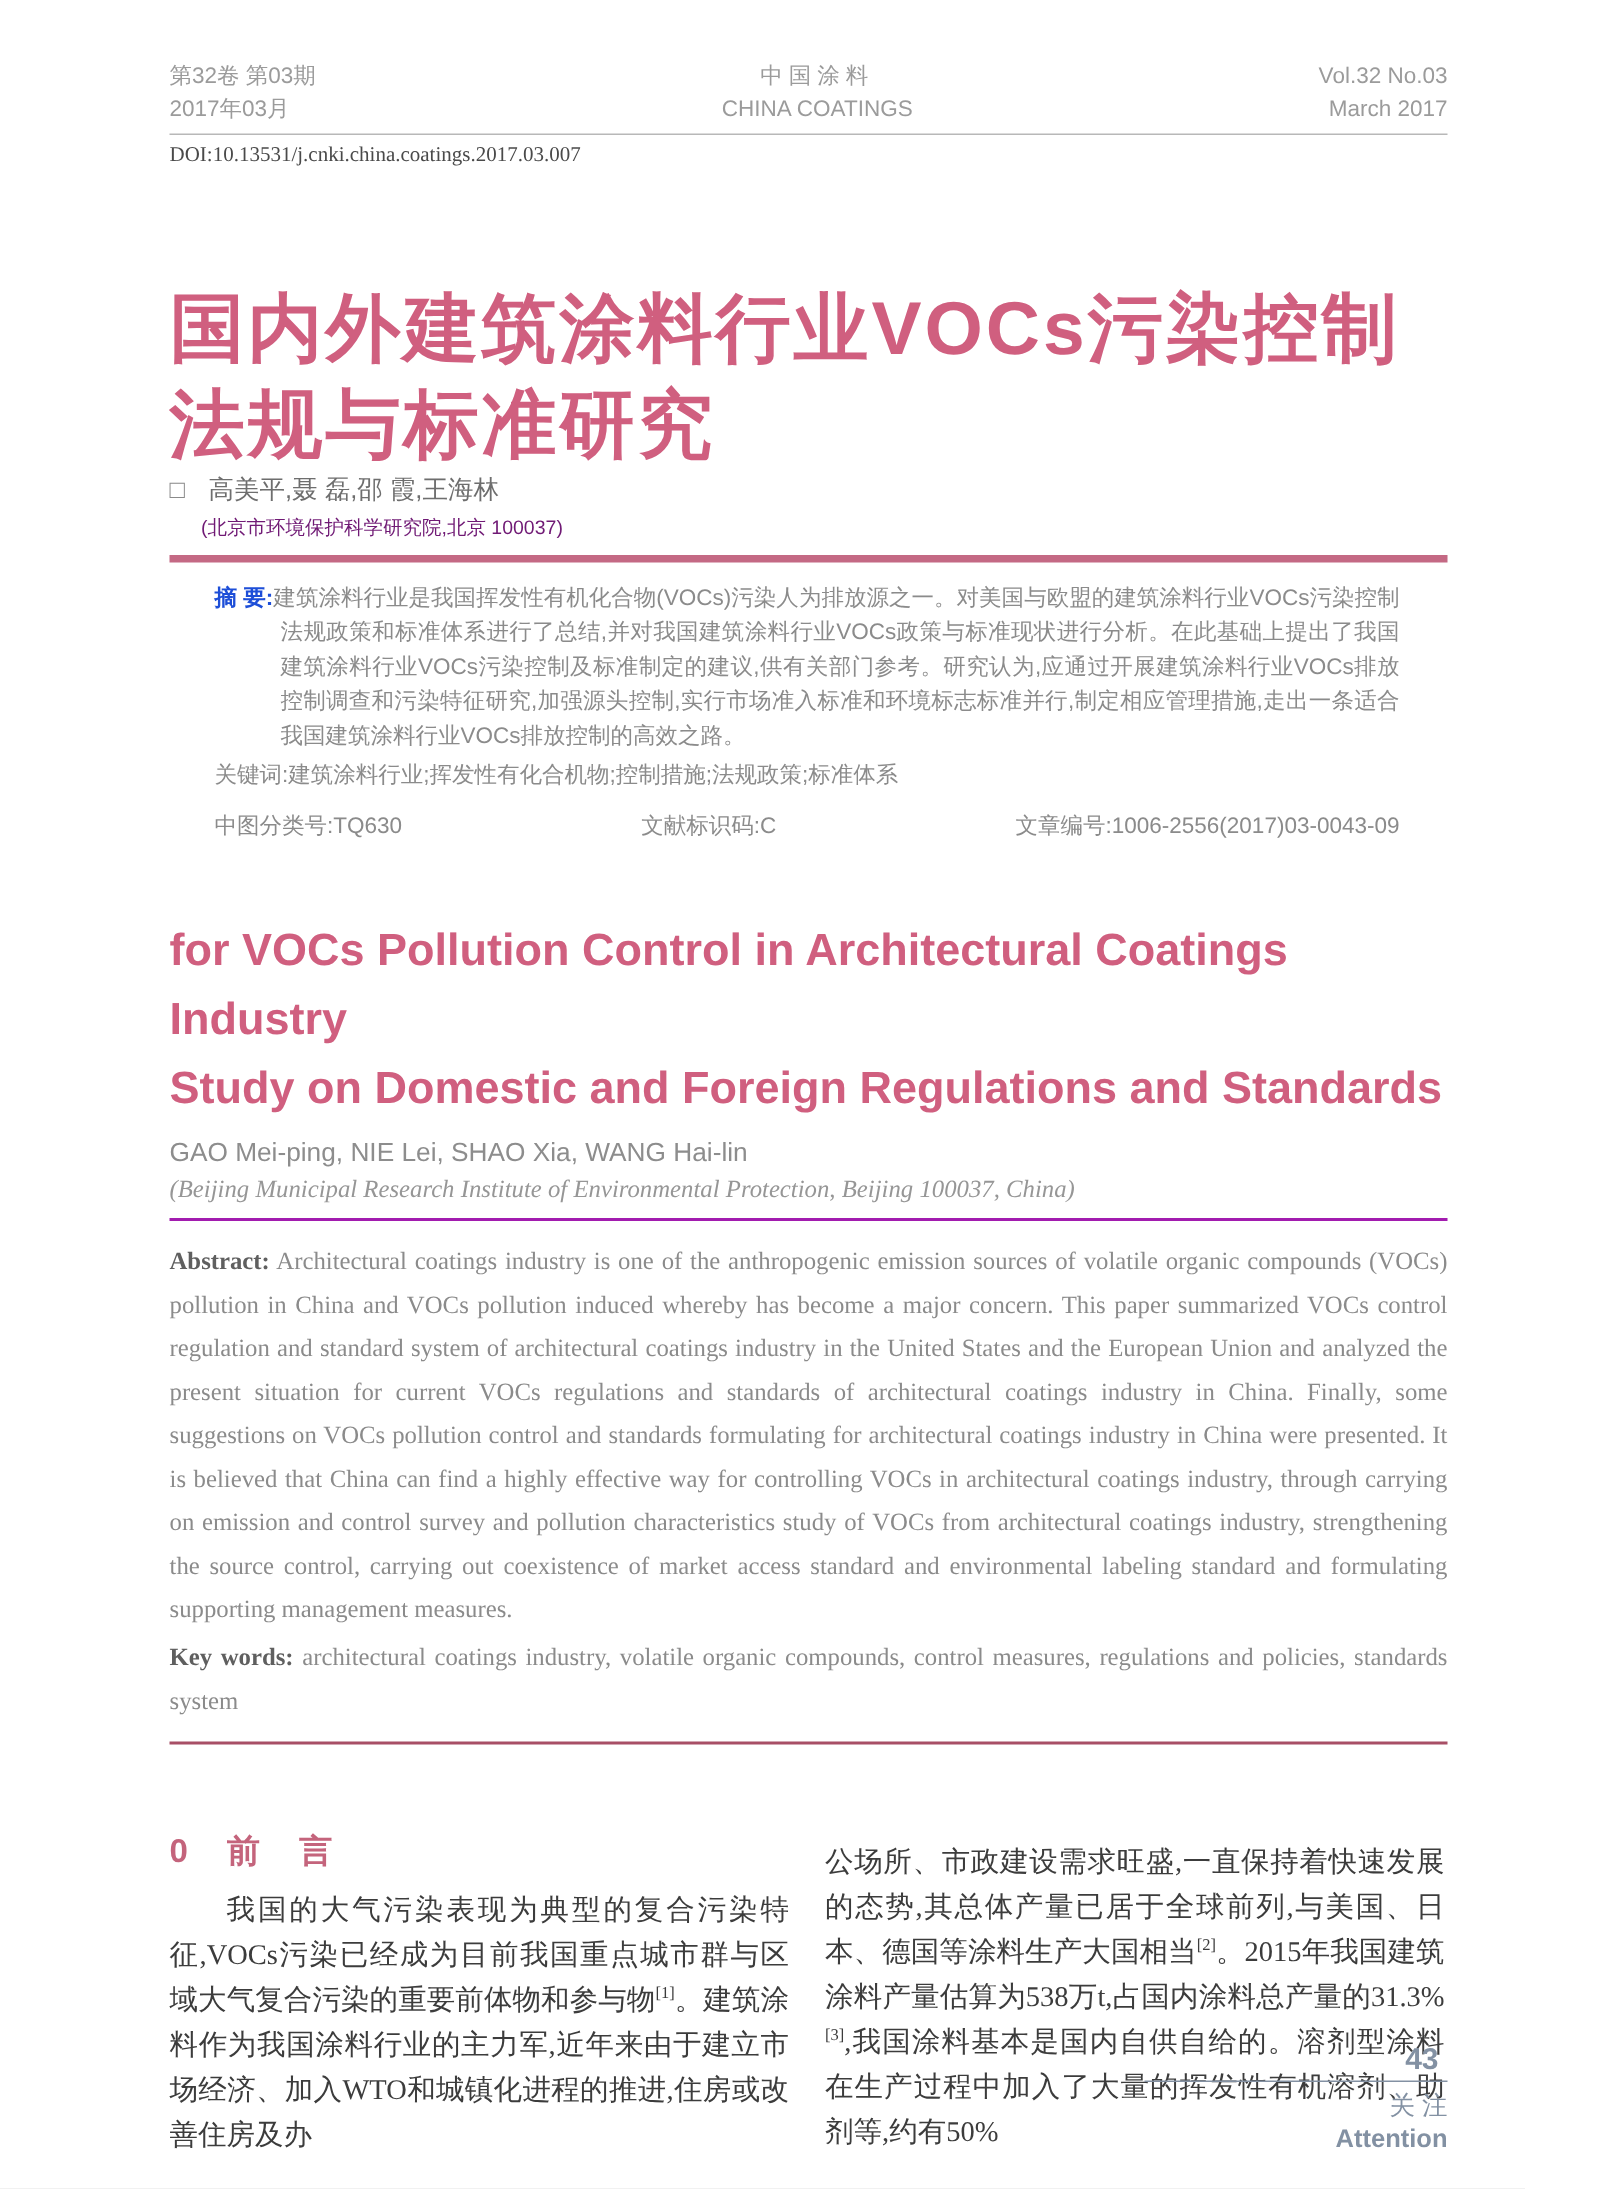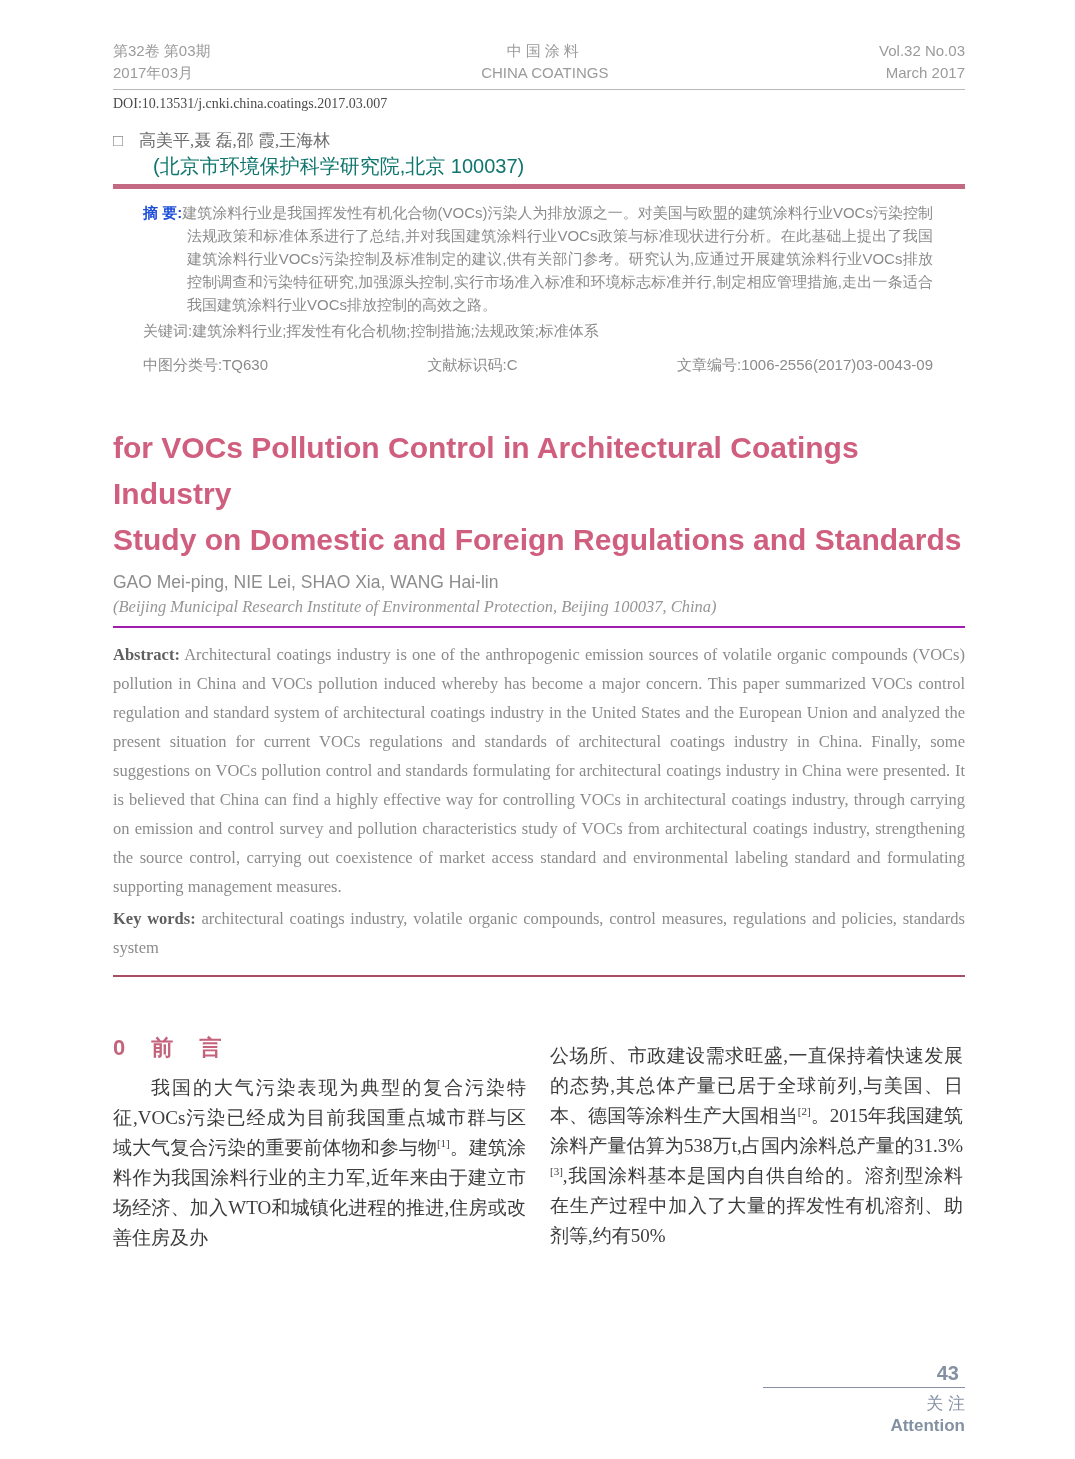--- a/index.html
+++ b/index.html
@@ -24,23 +24,23 @@
   .jheader .col-r { text-align:right; }
   .jheader .cn { letter-spacing:4px; }
   .doi { margin-top:5px; color:#4a4a4a; font-size:14px; line-height:18px; font-family:"Liberation Serif", serif; }
 
   
   .title-cn {
     margin-top:74px;
     color:#d05f7f; font-weight:bold;
     font-size:50px; line-height:64px; letter-spacing:2px;
   }
-  .authors-row { margin-top:16px; color:#6e6e6e; font-size:17px; line-height:24px;font-family:Liberation Serif, serif; }
+  .authors-row { color:#6e6e6e; font-size:17px; line-height:24px; }
   .authors-row .marker { display:inline-block; width:26px; color:#8a8a8a; }
-  .affil-cn { margin-top:2px; margin-left:40px; color:#0f766e; font-size:20px; line-height:22px; }
+  .affil-cn { margin-top:2px; margin-left:21px; color:#701a75; font-size:13px; line-height:22px; }
   .rule-thick { margin-top:7px; height:5px; background:#c46984; }
 
   
   .abs-cn {
     margin-top:12px; margin-left:30px; width:790px;
     color:#8b8b8b; font-size:15px; line-height:23px; text-align:justify;
     padding-left:44px; text-indent:-44px;
   }
   .abs-cn .lbl { color:#1d4ed8;font-weight:bold; }
   .kw-cn { margin-top:3px; margin-left:30px; color:#8b8b8b; font-size:15px; line-height:23px; }
@@ -112,20 +112,24 @@
         <div class="cn">中国涂料</div>
         <div>CHINA COATINGS</div>
       </div>
       <div class="col-r">
         <div>Vol.32 No.03</div>
         <div>March 2017</div>
       </div>
     </div>
     <div class="doi">DOI:10.13531/j.cnki.china.coatings.2017.03.007</div>
 
+    <div class="title-cn">
+      <div>国内外建筑涂料行业VOCs污染控制</div>
+      <div>法规与标准研究</div>
+    </div>
 
     <div class="authors-row">
       <span class="marker">□</span><span>高美平,聂 磊,邵 霞,王海林</span>
     </div>
     <div class="affil-cn">(北京市环境保护科学研究院,北京 100037)</div>
     <div class="rule-thick"></div>
 
     <div class="abs-cn">
       <span class="lbl">摘 要:</span><span>建筑涂料行业是我国挥发性有机化合物(VOCs)污染人为排放源之一。对美国与欧盟的建筑涂料行业VOCs污染控制法规政策和标准体系进行了总结,并对我国建筑涂料行业VOCs政策与标准现状进行分析。在此基础上提出了我国建筑涂料行业VOCs污染控制及标准制定的建议,供有关部门参考。研究认为,应通过开展建筑涂料行业VOCs排放控制调查和污染特征研究,加强源头控制,实行市场准入标准和环境标志标准并行,制定相应管理措施,走出一条适合我国建筑涂料行业VOCs排放控制的高效之路。</span>
     </div>

